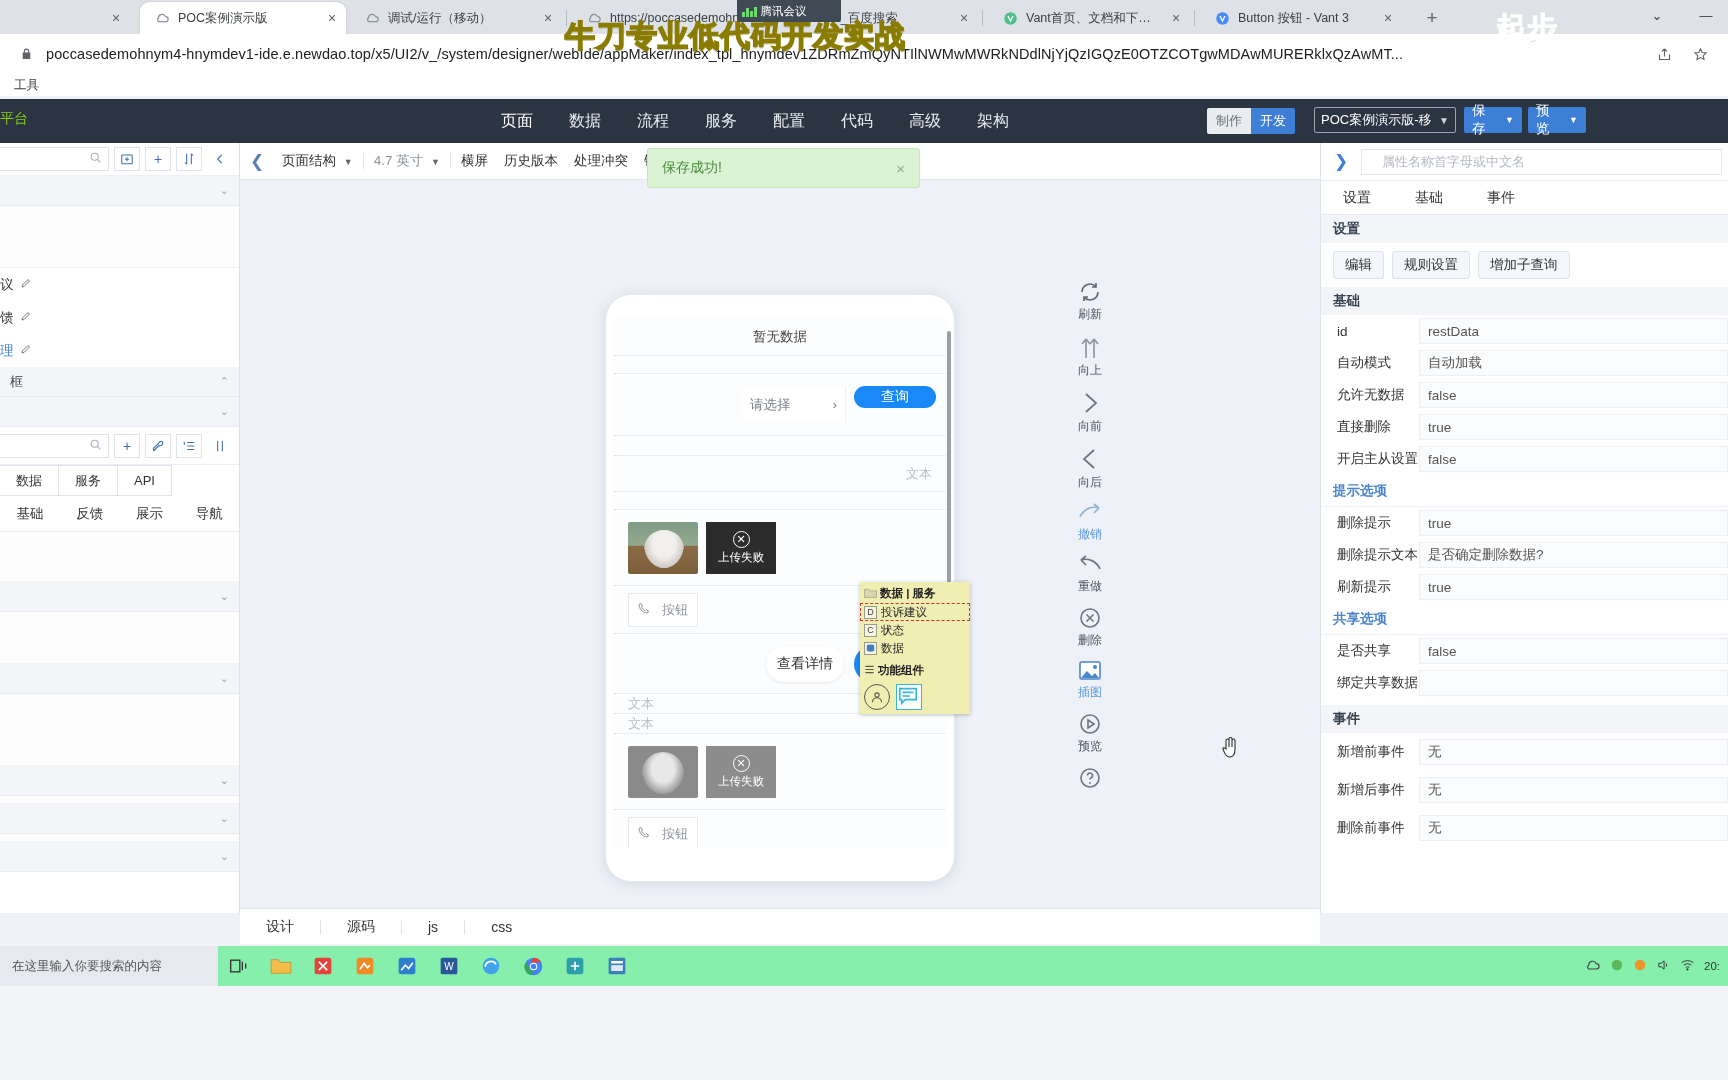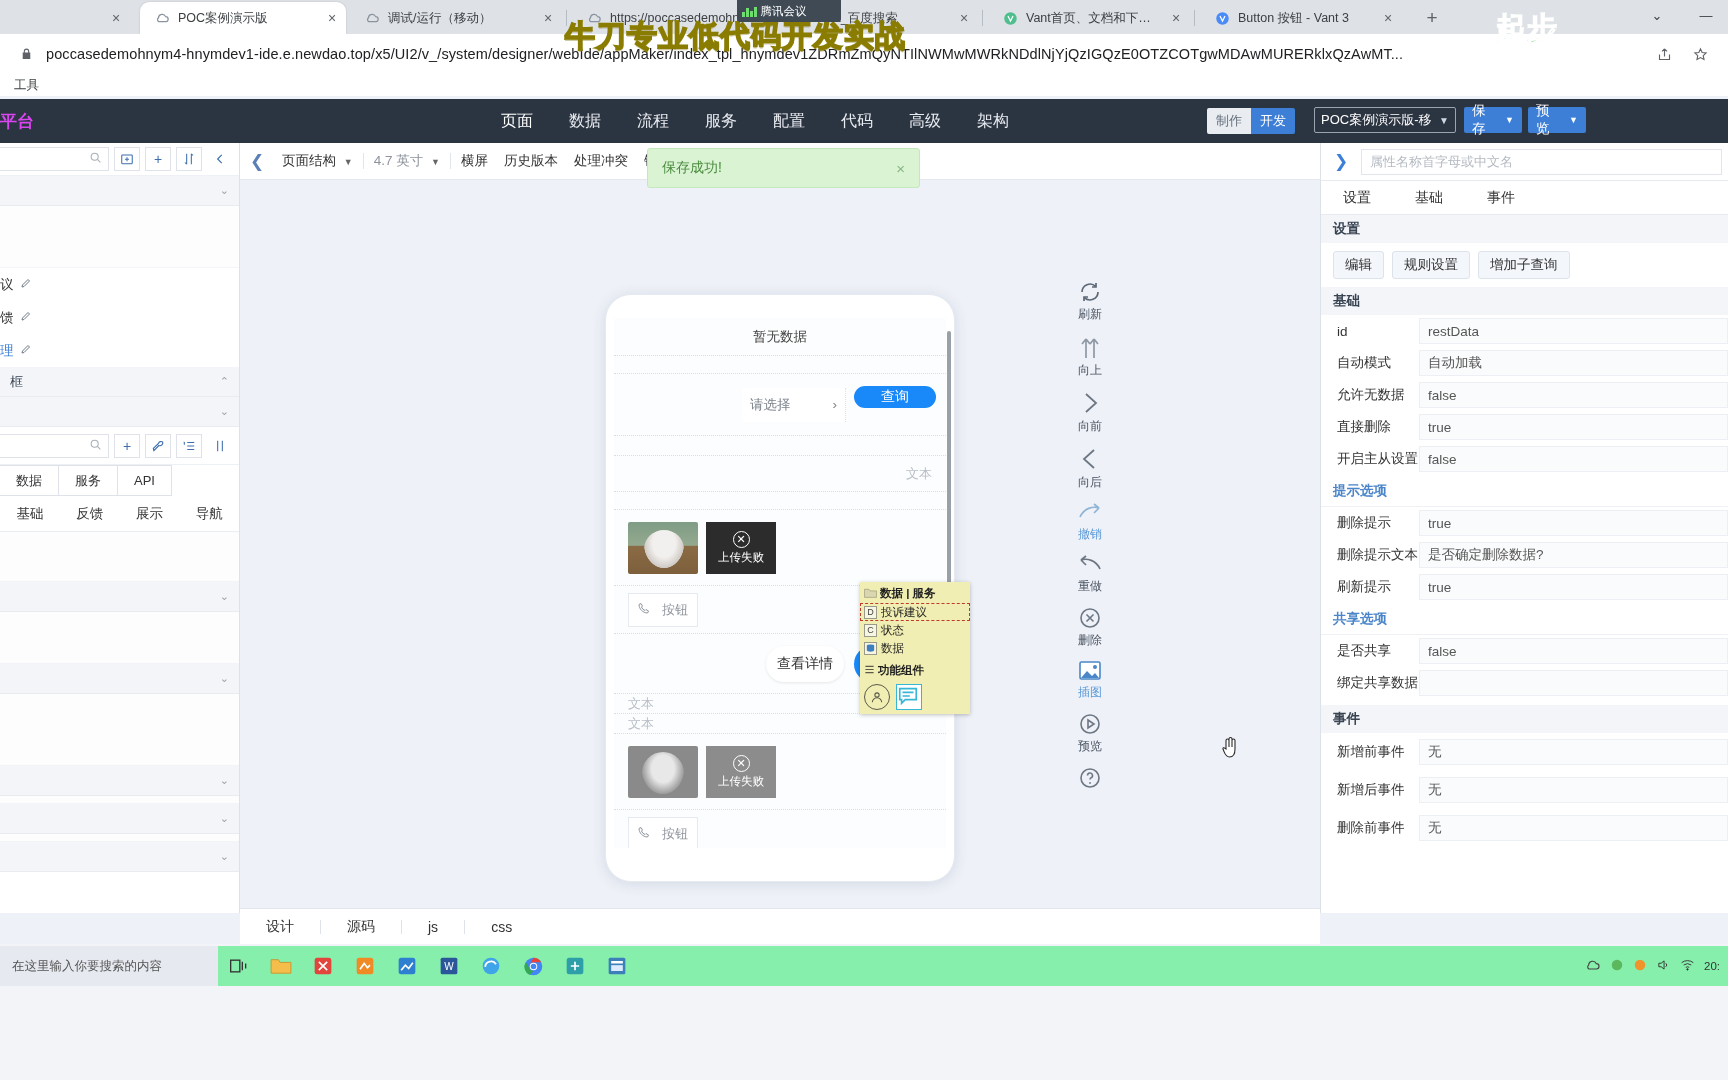--- a/index.html
+++ b/index.html
@@ -47,21 +47,21 @@
   .wm-qibu { position:absolute; left:1496px; top:8px; font-size:30px; font-weight:bold;
              color:#2bb540; -webkit-text-stroke:1.2px #fff; z-index:60; letter-spacing:1px; }
   .wm-meet { position:absolute; left:737px; top:0px; width:104px; height:22px;
              background:#3f4a55; color:#fff; font-size:11.5px; display:flex; align-items:center;
              gap:4px; padding:0 5px; z-index:61; border-radius:0 0 3px 3px; }
   .bars { display:flex; align-items:flex-end; gap:1.5px; height:11px; }
   .bars i { width:2.5px; background:#6fdc6f; display:block; }
 
   
   .appnav { position:absolute; left:0; top:99px; width:1728px; height:44px; background:#2b3441; }
-  .appnav .brand { position:absolute; left:0; top:11px; color:#d946ef; font-size:17px;font-weight:bold; }
+  .appnav .brand { position:absolute; left:0; top:11px; color:#84cc16; font-size:14px; }
   .navmenu { position:absolute; left:483px; top:0; height:44px; display:flex; align-items:center;
              gap:0px; }
   .navmenu .it { color:#e9ecf1; font-size:16px; padding:0 18px; line-height:44px; }
   .navmenu .it.active { color:#fff; }
   .segbtns { position:absolute; left:1207px; top:9px; height:26px; display:flex;
              border-radius:2px; overflow:hidden; font-size:13px; }
   .segbtns span { padding:0 9px; line-height:26px; }
   .seg-off { background:#e9edf2; color:#66707c; }
   .seg-on { background:#3d7fd6; color:#fff; }
   .pagesel { position:absolute; left:1314px; top:107px; width:142px; height:26px; background:#2b3441;
@@ -194,21 +194,21 @@
   .btabs .bt { padding:0 26px; }
   .btabs .bs { width:1px; height:14px; background:#dfe3e9; }
 
   
   .rpanel { position:absolute; left:1320px; top:143px; width:408px; height:770px; background:#fff;
             border-left:1px solid #dde2e9; overflow:hidden; }
   .rhead { height:38px; display:flex; align-items:center; border-bottom:1px solid #e7eaf0;
            padding:0 6px; gap:6px; }
   .rhead .chev { width:28px; text-align:center; color:#3d7fd6; font-size:17px; }
   .rsearch { flex:1; height:26px; border:1px solid #e2e6ec; display:flex; align-items:center;
-             padding:0 8px; color:#b4bac2; font-size:13px; }
+             padding:0 20px; color:#b4bac2; font-size:13px; }
   .rtabs { height:34px; display:flex; align-items:center; border-bottom:1px solid #e7eaf0;
            font-size:14px; color:#333; }
   .rtabs .rt { padding:0 22px; }
   .rsec { height:28px; background:#f3f5f9; display:flex; align-items:center; padding:0 12px;
           font-size:13.5px; font-weight:bold; color:#394452; }
   .rsubsec { height:32px; display:flex; align-items:center; padding:0 12px; font-size:13.5px;
              color:#4c86c9; font-weight:bold; border-bottom:1px solid #eef1f5; }
   .rbtnrow { display:flex; gap:8px; padding:8px 12px; }
   .rbtn { height:28px; padding:0 11px; background:#f3f6fa; border:1px solid #dde3ea;
           border-radius:3px; font-size:13.5px; color:#333; display:flex; align-items:center; }

